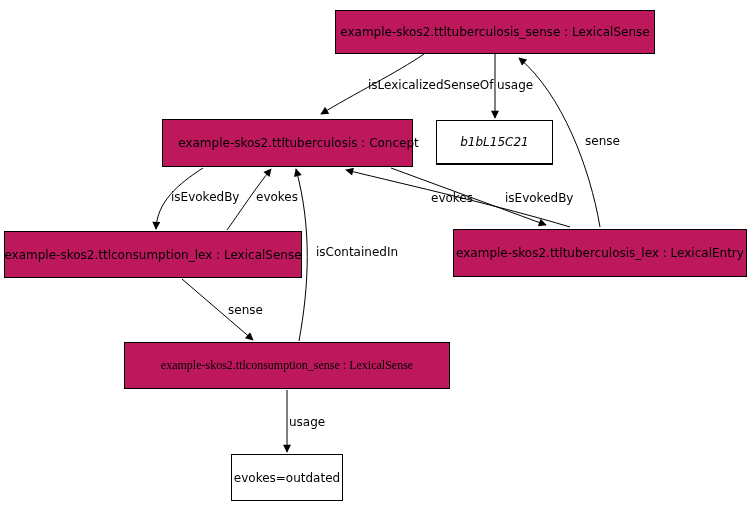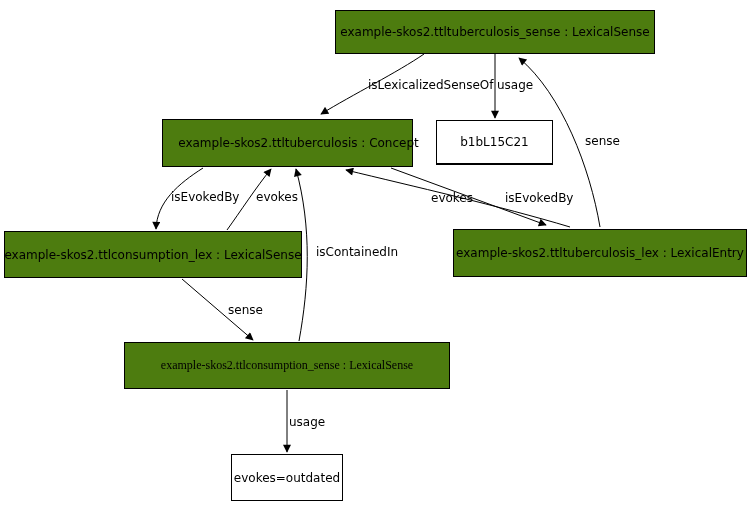--- a/index.html
+++ b/index.html
@@ -1,27 +1,27 @@
 <!DOCTYPE html>
 <html><head>
 <meta charset="utf-8">
 <style>
   html,body{margin:0;padding:0;background:#ffffff;}
   body{width:752px;height:509px;font-family:"DejaVu Sans",sans-serif;color:#000;}
   .canvas{position:relative;width:752px;height:509px;background:#fff;overflow:hidden;}
   .canvas svg{position:absolute;left:0;top:0;}
   .edge{fill:none;stroke:#000;stroke-width:1;}
   .edge-label{font-size:12px;fill:#000;font-family:"DejaVu Sans",sans-serif;}
-  .node{position:absolute;box-sizing:border-box;border:1px solid #000;background:#4d7c0f;
+  .node{position:absolute;box-sizing:border-box;border:1px solid #000;background:#be185d;
         display:flex;align-items:center;justify-content:center;
         font-size:12px;white-space:nowrap;text-align:center;}
   .record{position:absolute;box-sizing:border-box;border:1px solid #000;background:#fff;
         display:flex;flex-direction:column;font-size:12px;text-align:center;}
   .rrow{flex:1;display:flex;align-items:center;justify-content:center;white-space:nowrap;}
-  .rtitle{border-bottom:1px solid #000;}
+  .rtitle{border-bottom:1px solid #000;font-style:italic;}
 </style>
 </head>
 <body>
 
 <div class="canvas">
 
   <svg width="752" height="509" viewBox="0 0 752 509">
     <defs>
       <marker id="arrow" viewBox="0 0 10 10" refX="9" refY="5" markerWidth="10" markerHeight="8" orient="auto">
         <path d="M0,0 L10,5 L0,10 z" fill="#000"></path>

